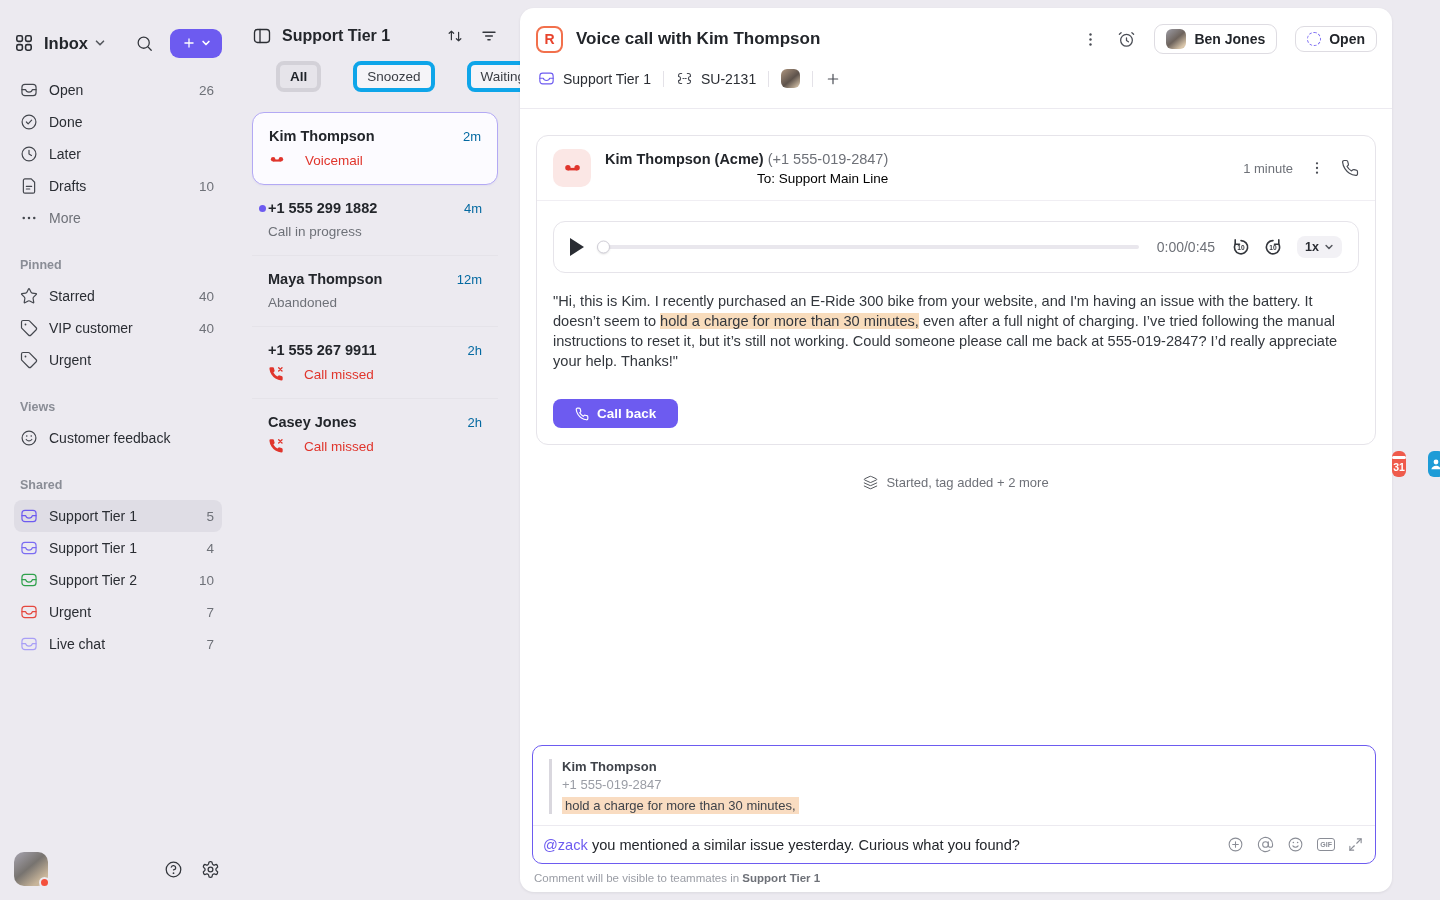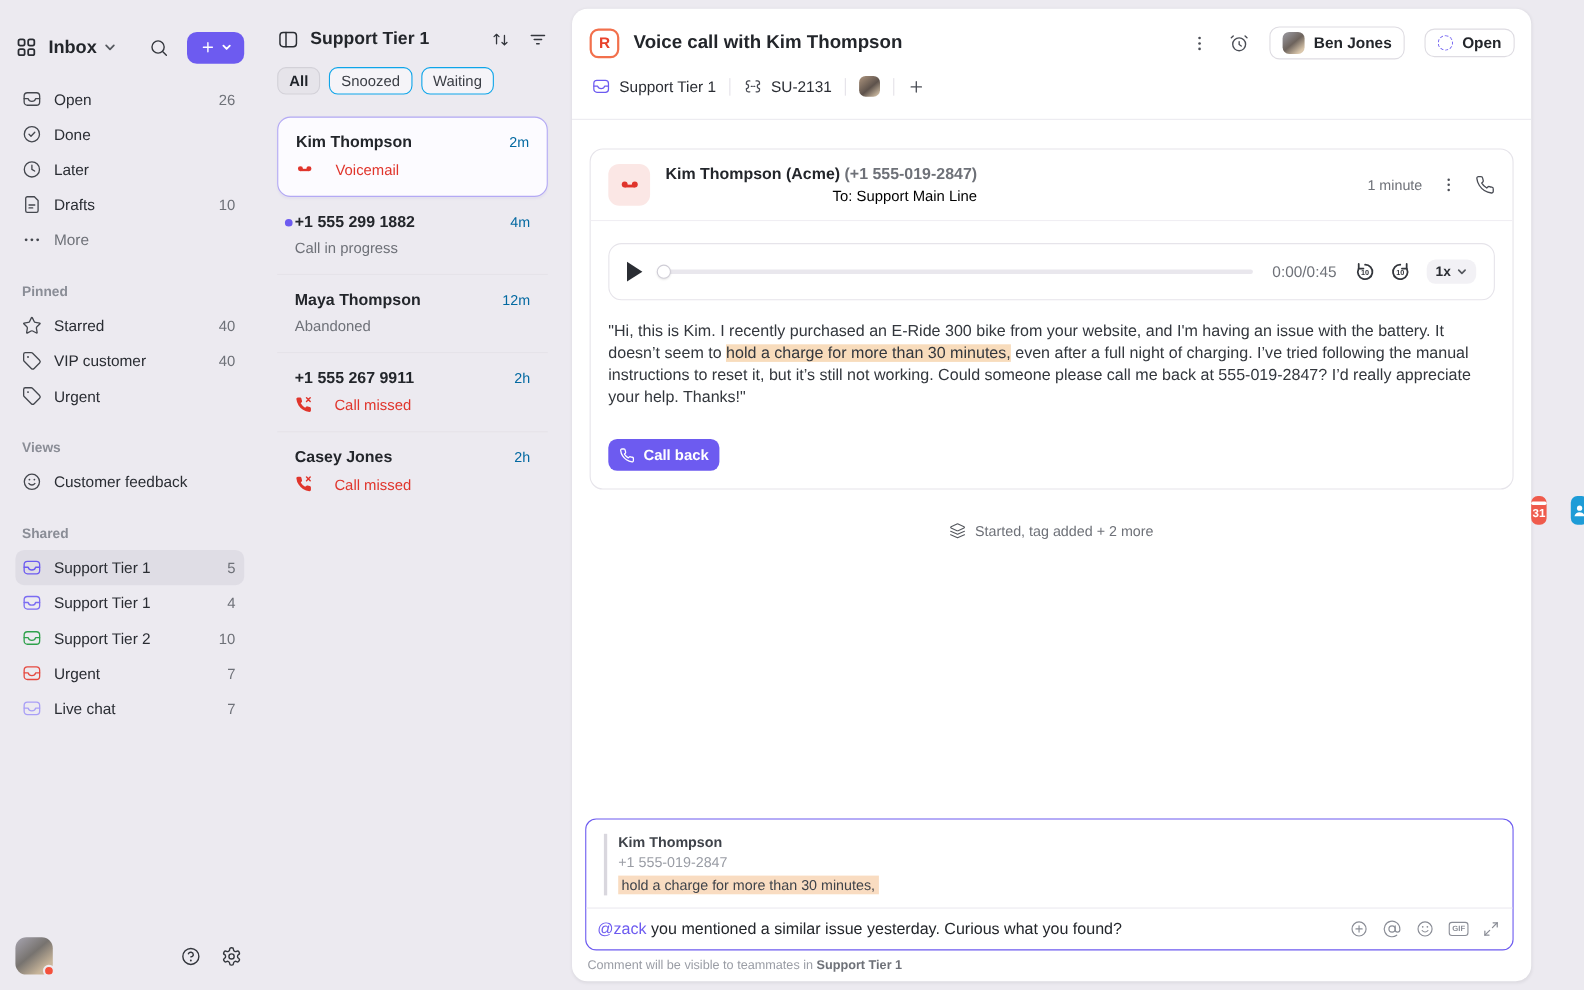--- a/index.html
+++ b/index.html
@@ -32,21 +32,21 @@
   .sb-bottom .help { margin-left:auto; color:#33363c; cursor:pointer; }
   .sb-bottom .gear { margin-left:18px; color:#33363c; cursor:pointer; }
 
   
   .listpane { width:284px; flex-shrink:0; padding:26px 22px 0 16px; }
   .lp-head { display:flex; align-items:center; }
   .lp-head .icon { color:#2a2d33; margin-right:10px; }
   .lp-title { font-size:16px; font-weight:700; }
   .lp-tools { margin-left:auto; display:flex; gap:16px; color:#33363c; }
   .lp-tabs { display:flex; gap:8px; margin-top:15px; }
-  .tab { font-size:13.5px; padding:4px 10px; border-radius:8px; border:1px solid #0ea5e9; background:#F5F4F8; color:#3a3d44; cursor:pointer; }
+  .tab { font-size:13.5px; padding:4px 10px; border-radius:8px; border:4px solid #0ea5e9; background:#F5F4F8; color:#3a3d44; cursor:pointer;margin-left:24px; }
   .tab.sel { background:#E6E4EA; border-color:#D3D1D8; font-weight:700; color:#1f2329; }
   .lp-list { margin-top:20px; }
   .conv { padding:15px 16px 16px; position:relative; cursor:pointer; }
   .conv + .conv.bord { border-top:1px solid #E5E3E9; }
   .conv.sel { background:#FCFBFF; border:1.5px solid #B3A9F4; border-radius:12px; box-shadow:0 1px 2px rgba(80,60,200,.06); }
   .conv .row1 { display:flex; align-items:baseline; }
   .conv .name { font-size:14.5px; font-weight:600; color:#23262b; }
   .conv .time { margin-left:auto; font-size:13px; color:#0369a1; }
   .conv .row2 { display:flex; align-items:center; gap:20px; margin-top:8px; font-size:13.5px; color:#6e7178; }
   .conv .row2.red { color:#E0352C; }
@@ -67,35 +67,35 @@
   .tagitem { display:flex; align-items:center; gap:8px; cursor:pointer; }
   .vdiv { width:1px; height:16px; background:#E4E2E8; }
   .sm-avatar { width:19px; height:19px; border-radius:6px; background:linear-gradient(140deg,#a08a76 10%,#5d524b 55%,#c9b79f 90%); }
 
   .mn-body { padding:26px 16px 0; }
   .msg-card { border:1px solid #E6E4EA; border-radius:12px; }
   .msg-head { display:flex; align-items:center; padding:13px 16px; border-bottom:1px solid #F0EEF3; }
   .vm-badge { width:38px; height:38px; border-radius:10px; background:#FBE7E5; color:#E0352C; display:flex; align-items:center; justify-content:center; margin-right:14px; }
   .msg-from { font-size:14.5px; }
   .msg-from b { font-weight:700; }
-  .msg-from .ph { color:#6e7178; font-weight:700; }
+  .msg-from .ph { color:#6e7178; font-weight:400; }
   .msg-to { font-size:13.5px; color:#000000; margin-top:4px;text-align:right; }
   .msg-meta { margin-left:auto; display:flex; align-items:center; gap:16px; color:#4a4d55; }
   .msg-time { font-size:13px; color:#6e7178; }
   .msg-body { padding:20px 16px 16px; }
   .player { border:1px solid #E6E4EA; border-radius:12px; height:52px; display:flex; align-items:center; padding:0 16px; }
   .play-tri { width:0; height:0; border-left:14px solid #2a2d33; border-top:9px solid transparent; border-bottom:9px solid transparent; cursor:pointer; margin-right:14px; }
   .track { flex:1; height:4px; background:#E9E7ED; border-radius:2px; position:relative; cursor:pointer; }
   .knob { position:absolute; left:-1px; top:50%; transform:translateY(-50%); width:13px; height:13px; background:#fff; border:1px solid #CFCDD6; border-radius:50%; box-shadow:0 1px 2px rgba(0,0,0,.1); }
   .ptime { margin-left:18px; font-size:14px; color:#6e7178; }
   .pskips { display:flex; gap:12px; margin-left:16px; color:#33363c; }
   .speed { margin-left:14px; background:#F2F1F5; border-radius:8px; padding:4px 8px; display:flex; align-items:center; gap:5px; font-size:12.5px; font-weight:700; color:#2a2d33; cursor:pointer; }
   .transcript { margin-top:18px; font-size:14.6px; line-height:20px; color:#33373d; }
   .hl { background:#F8DCBC; }
-  .cb-btn { margin-top:28px; display:inline-flex; align-items:center; gap:8px; background:#6D5BF0; color:#fff; border-radius:8px; padding:7px 10px; font-size:13.5px; font-weight:600; cursor:pointer;text-align:center; }
+  .cb-btn { margin-top:28px; display:inline-flex; align-items:center; gap:8px; background:#6D5BF0; color:#fff; border-radius:8px; padding:7px 22px; font-size:13.5px; font-weight:600; cursor:pointer;text-align:center; }
   .activity { display:flex; align-items:center; justify-content:center; gap:8px; margin-top:30px; font-size:13px; color:#6e7178; }
   .activity .icon { color:#55585e; }
 
   
   .composer-wrap { position:absolute; left:12px; right:16px; bottom:8px; }
   .composer { border:1.5px solid #6D5BF0; border-radius:10px; background:#fff; }
   .quote { padding:13px 16px 11px; }
   .quote-inner { border-left:3px solid #D9D7DE; padding-left:10px; }
   .q-name { font-size:13px; font-weight:700; color:#3f434a; }
   .q-phone { font-size:13px; color:#9a9da5; margin-top:3px; }

